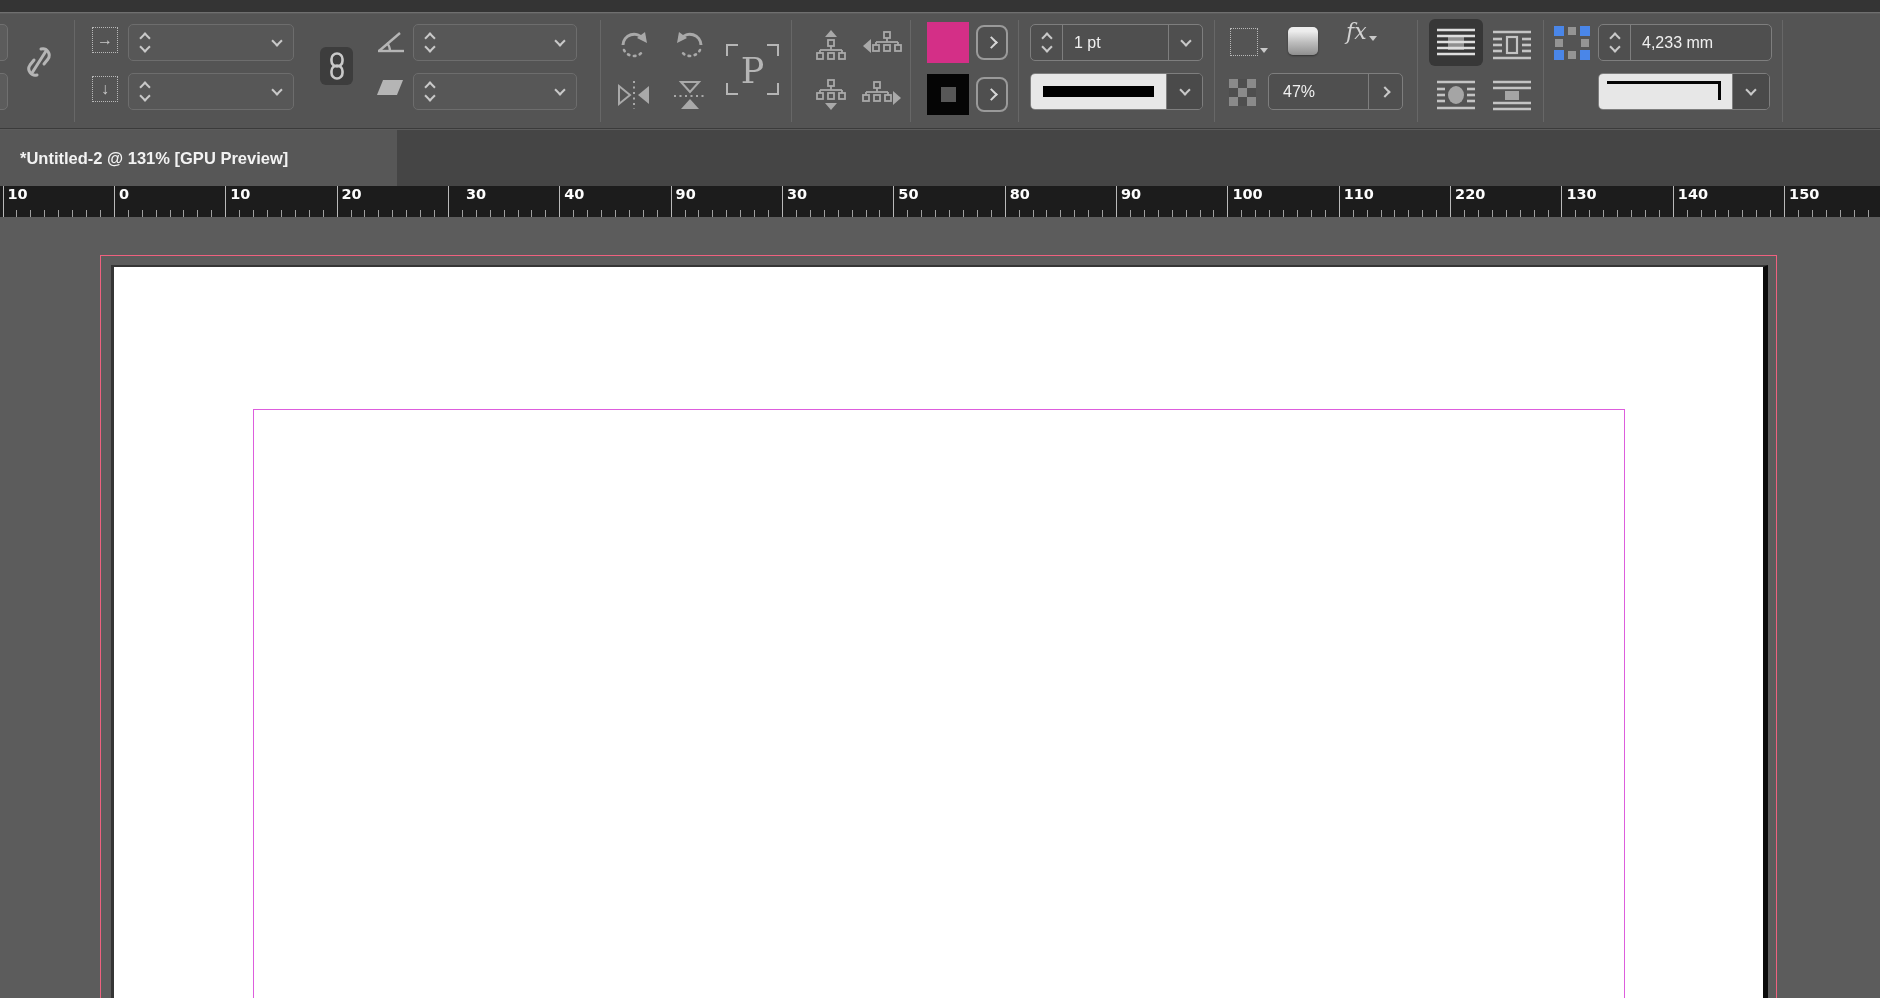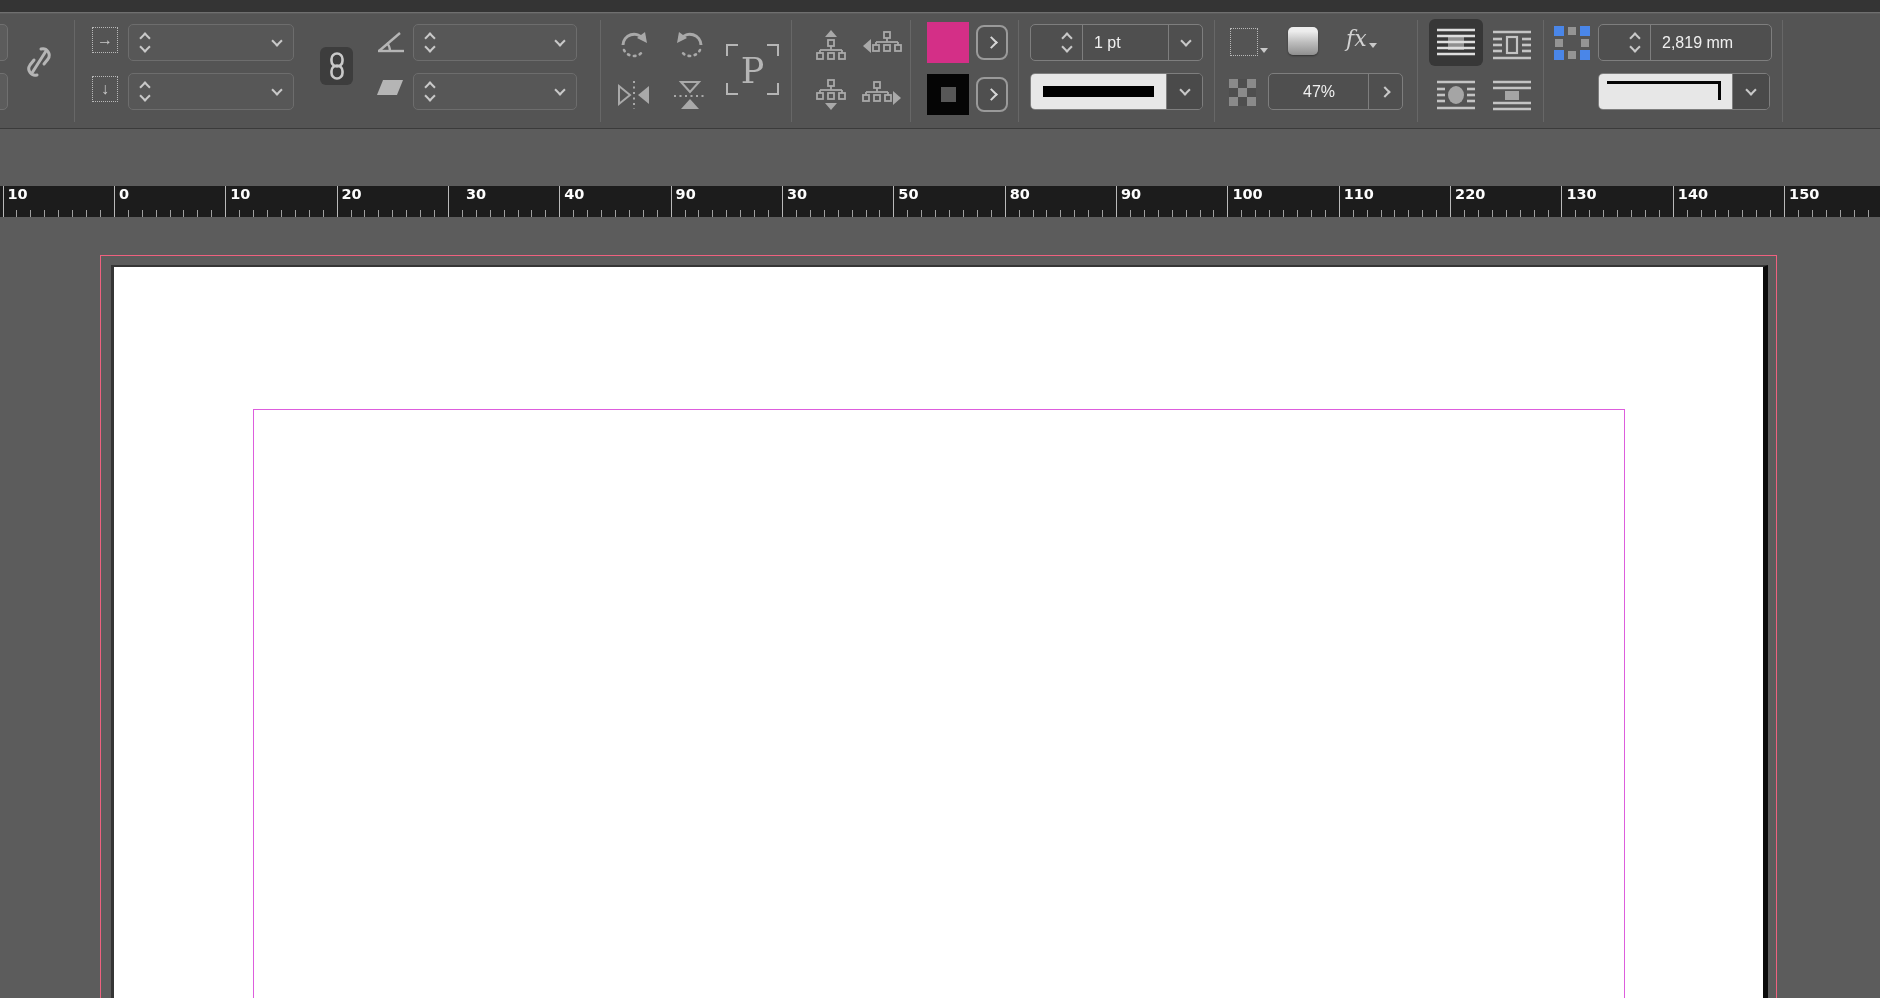--- a/index.html
+++ b/index.html
@@ -11,21 +11,21 @@
   .top-strip { position:absolute; left:0; top:0; width:1880px; height:13px;
                background:#343434; border-bottom:1px solid #6f6f6f; }
 
   .control-panel { position:absolute; left:0; top:14px; width:1880px; height:115px;
                    background:#545454; border-bottom:1px solid #3b3b3b; }
   .vdiv { position:absolute; top:6px; bottom:6px; width:1px; background:#676767; }
 
   
   .stepfield { position:absolute; height:37px; background:#575757;
                border:1px solid #6d6d6d; border-radius:5px; display:flex; align-items:stretch; }
-  .stepfield.active { background:#4f4f4f; border-color:#7e7e7e;padding-left:20px; }
+  .stepfield.active { background:#4f4f4f; border-color:#7e7e7e; }
   .stepfield .stepper { width:31px; display:flex; flex-direction:column;
                         align-items:center; justify-content:center; gap:5px; }
   .stepfield .sep { width:1px; background:#6d6d6d; }
   .stepfield.active .sep { background:#7e7e7e; }
   .stepfield .value { flex:1; color:#f0f0f0; font-size:16px; display:flex;
                       align-items:center; padding-left:11px; white-space:nowrap; }
   .stepfield .dd { width:33px; display:flex; align-items:center; justify-content:center; }
 
   .chev { width:8px; height:8px; border-right:2px solid #c9c9c9; border-bottom:2px solid #c9c9c9; }
   .chev.up    { transform:rotate(-135deg); }
@@ -356,21 +356,21 @@
 
     <div class="vdiv" style="left:1214px"></div>
 
     <div class="icon-btn" style="left:1230px; top:14px">
       <div class="dotted-sq" style="width:28px;height:28px"></div>
       <span class="tiny-tri"></span>
     </div>
     <div class="icon-btn" style="left:1288px; top:13px">
       <div class="shadow-sq"></div>
     </div>
-    <div class="icon-btn" style="left:1346px; top:12px">
+    <div class="icon-btn" style="left:1346px; top:5px">
       <span class="fx-label">fx</span>
       <span class="tiny-tri"></span>
     </div>
 
     <div class="icon-btn" style="left:1229px; top:65px">
       <svg width="27" height="27" viewBox="0 0 27 27">
         <rect x="0" y="0" width="27" height="27" fill="#575757"></rect>
         <rect x="0" y="0" width="9" height="9" fill="#8a8a8a"></rect>
           <rect x="18" y="0" width="9" height="9" fill="#8a8a8a"></rect>
         <rect x="9" y="9" width="9" height="9" fill="#8a8a8a"></rect>
@@ -450,35 +450,40 @@
       <span class="g" style="left:1px;  top:13px"></span>
       <span class="g" style="right:1px; top:13px"></span>
     </div>
 
     <div class="stepfield active" style="left:1598px; top:10px; width:174px">
       <div class="stepper">
           <span class="chev up"></span>
           <span class="chev down"></span>
         </div>
       <div class="sep"></div>
-      <div class="value">2,819 mm</div>
+      <div class="value">4,233 mm</div>
     </div>
 
     <div class="corner-shape">
       <div class="preview">
         <div class="corner-line"></div>
       </div>
       <div class="ddbtn">
           <span class="chev down"></span>
         </div>
     </div>
 
     <div class="vdiv" style="left:1782px"></div>
   </div>
 
+  <div class="tab-bar">
+    <div class="doc-tab">
+      <span class="title">*Untitled-2 @ 131% [GPU Preview]</span>
+    </div>
+  </div>
 
   <div class="ruler">
       <div class="ruler-major" style="left: 2.5px;"></div>
       <span class="ruler-label" style="left: 7.5px;">10</span>
       <div class="ruler-tick" style="left: 16.4px;"></div>
       <div class="ruler-tick" style="left: 30.3px;"></div>
       <div class="ruler-tick" style="left: 44.3px;"></div>
       <div class="ruler-tick" style="left: 58.2px;"></div>
       <div class="ruler-tick" style="left: 72.1px;"></div>
       <div class="ruler-tick" style="left: 86px;"></div>

